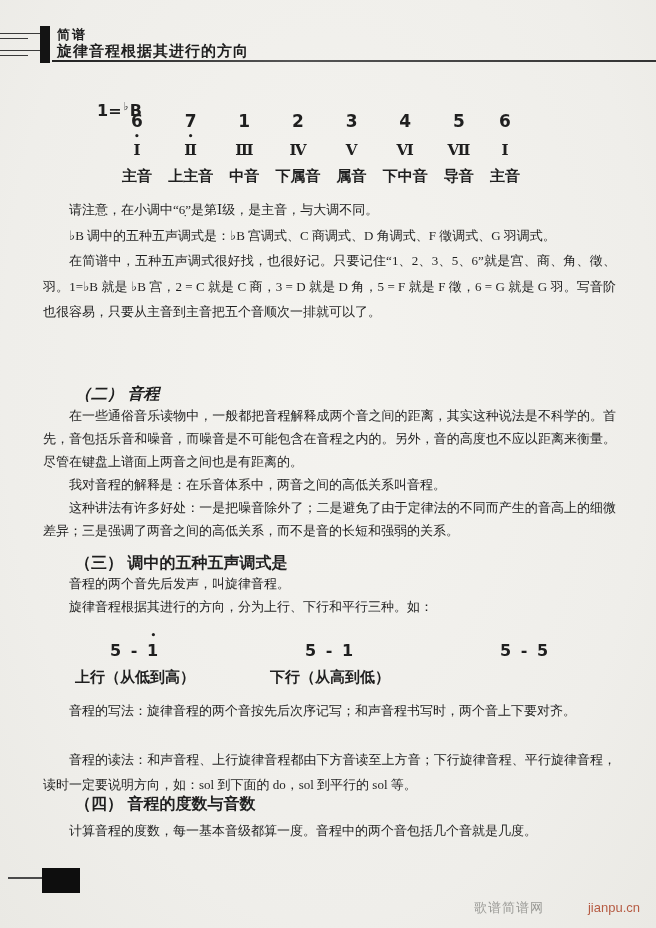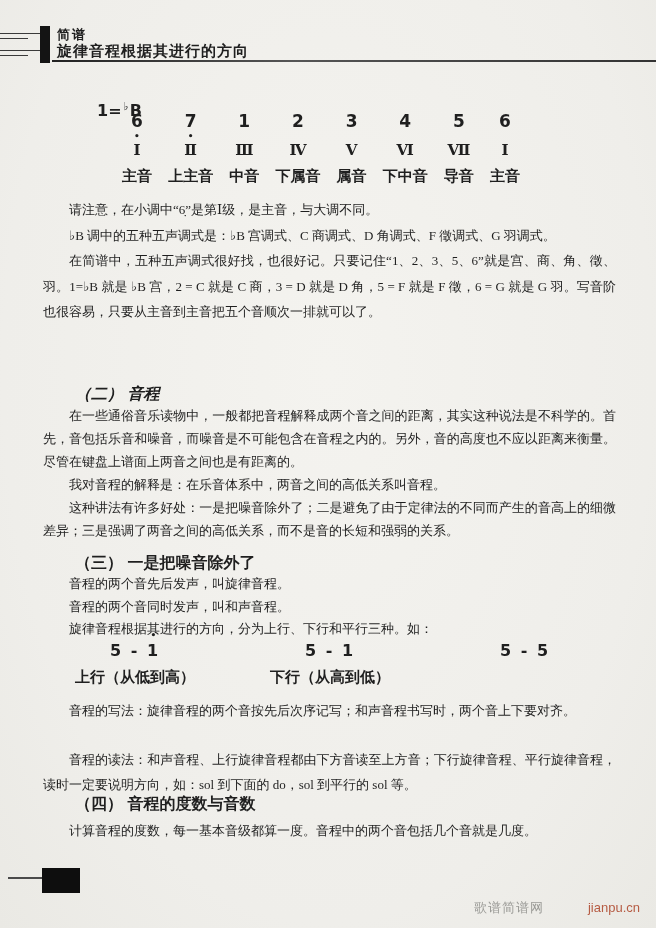--- a/index.html
+++ b/index.html
@@ -144,24 +144,23 @@
     <p>在简谱中，五种五声调式很好找，也很好记。只要记住“1、2、3、5、6”就是宫、商、角、徵、羽。1=♭B 就是 ♭B 宫，2 = C 就是 C 商，3 = D 就是 D 角，5 = F 就是 F 徵，6 = G 就是 G 羽。写音阶也很容易，只要从主音到主音把五个音顺次一排就可以了。</p>
   </div>
 
   <div class="sec-heading h2">（二） 音程</div>
   <div class="body-block s2">
     <p>在一些通俗音乐读物中，一般都把音程解释成两个音之间的距离，其实这种说法是不科学的。首先，音包括乐音和噪音，而噪音是不可能包含在音程之内的。另外，音的高度也不应以距离来衡量。尽管在键盘上谱面上两音之间也是有距离的。</p>
     <p>我对音程的解释是：在乐音体系中，两音之间的高低关系叫音程。</p>
     <p>这种讲法有许多好处：一是把噪音除外了；二是避免了由于定律法的不同而产生的音高上的细微差异；三是强调了两音之间的高低关系，而不是音的长短和强弱的关系。</p>
   </div>
 
-  <div class="sec-heading h3">（三） 一是把噪音除外了</div>
+  <div class="sec-heading h3">（三） 调中的五种五声调式是</div>
   <div class="body-block s3">
     <p>音程的两个音先后发声，叫旋律音程。</p>
-    <p>音程的两个音同时发声，叫和声音程。</p>
     <p>旋律音程根据其进行的方向，分为上行、下行和平行三种。如：</p>
   </div>
 
   <div class="examples">
     <div class="example">
       <div class="ex-notes"><span>5</span> <span>-</span> <span class="ex-second"><span class="dot-above">•</span><span>1</span></span></div>
       <div class="ex-label">上行（从低到高）</div>
     </div>
     <div class="example">
       <div class="ex-notes"><span>5</span> <span>-</span> <span class="ex-second"><span class="dot-above"></span><span>1</span></span></div>

